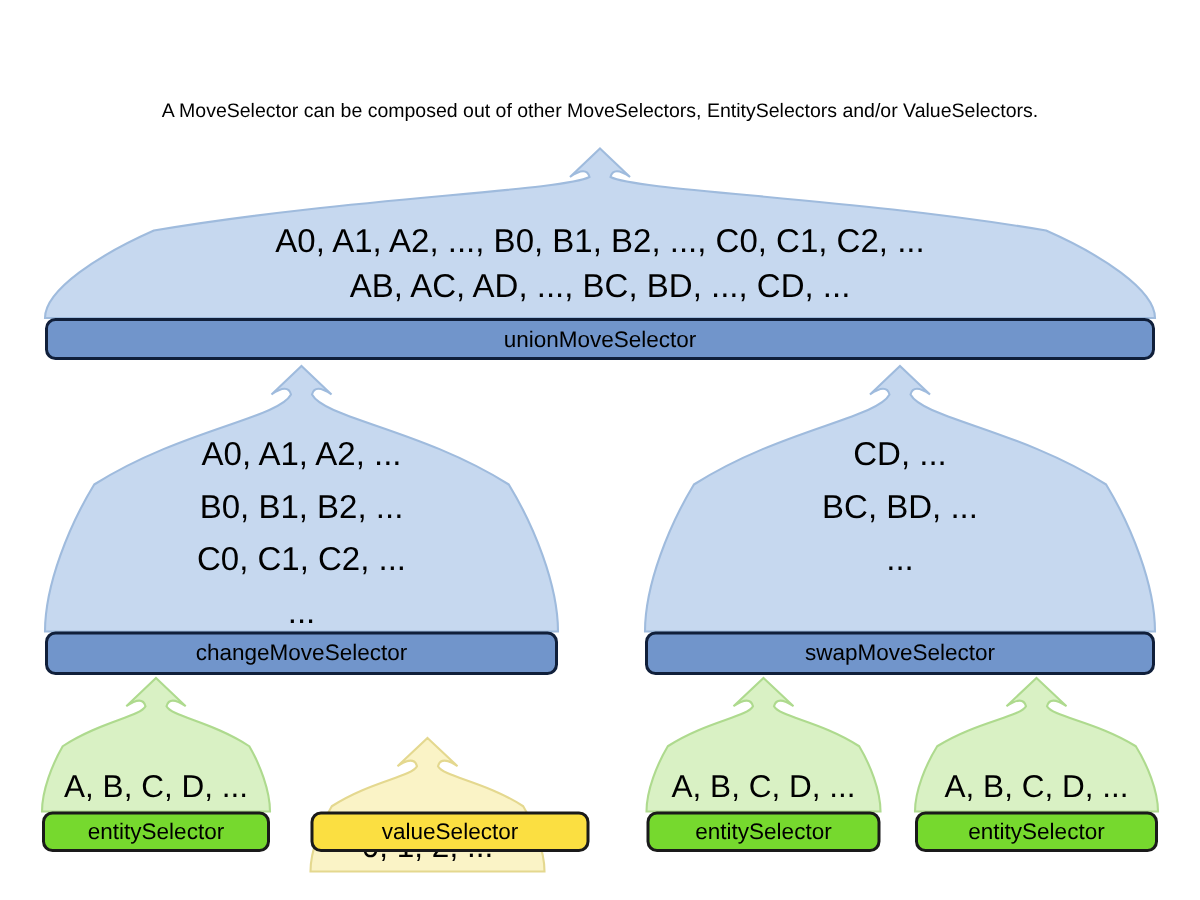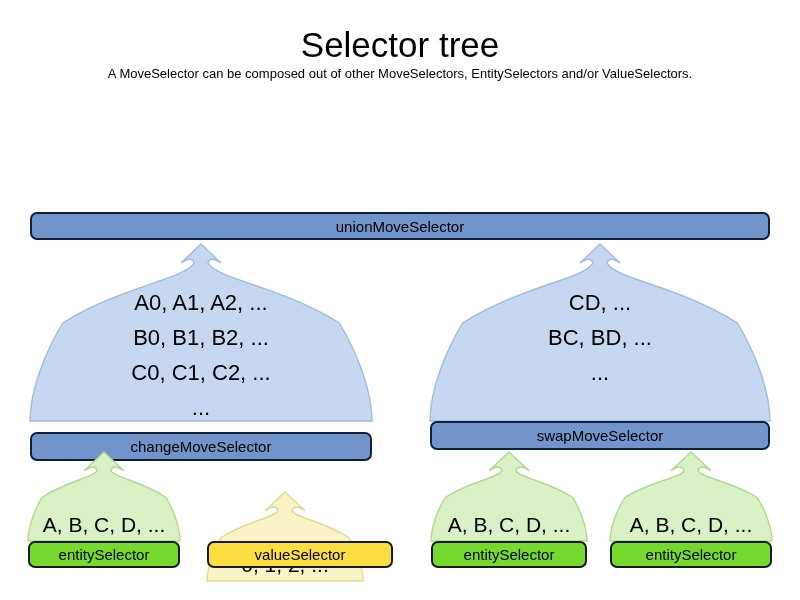--- a/index.html
+++ b/index.html
@@ -30,37 +30,45 @@
   }
   .bar.blue{background:var(--blue-bar);border:2px solid var(--blue-bar-border);}
   .bar.green{background:var(--green-bar);border:2px solid var(--dark-bar-border);}
   .bar.yellow{background:var(--yellow-bar);border:2px solid var(--dark-bar-border);}
 </style>
 </head>
 <body>
 
 <div class="canvas" style="--background: #ffffff; --text: #000000; --blue-fill: #c6d8ef; --blue-stroke: #9fbbdd; --blue-bar: #7195cb; --blue-bar-border: #101f3a; --green-fill: #d9f1c4; --green-stroke: #aeda8e; --green-bar: #76d92e; --yellow-fill: #faf3c6; --yellow-stroke: #e4d88f; --yellow-bar: #fbdf41; --dark-bar-border: #1a1a1a;">
 
-  <div class="title">Selector tree</div>
   <div class="subtitle">A MoveSelector can be composed out of other MoveSelectors, EntitySelectors and/or ValueSelectors.</div>
 
+  <div class="plume" style="left:30px;top:98px;width:740px;height:114px;">
+    <svg class="bell blue" viewBox="0 0 740 114">
+        <path d="M370,1 L390.0,20.0 Q379.0,12.4 377.0,20.0 C395.1,29.4 540.4,34.1 667.4,55.7 C703.7,71.7 740.0,95.2 740.0,114.0 L0.0,114.0 C0.0,95.2 36.3,71.7 72.6,55.7 C199.7,34.1 344.9,29.4 363.0,20.0 Q361.0,12.4 350.0,20.0 Z"></path>
+      </svg>
+    <div class="ptext" style="top:48px;line-height:30px;">
+      <div>A0, A1, A2, ..., B0, B1, B2, ..., C0, C1, C2, ...</div>
+      <div>AB, AC, AD, ..., BC, BD, ..., CD, ...</div>
+    </div>
+  </div>
   <div class="bar blue" style="left:30px;top:212px;width:740px;height:28px;">unionMoveSelector</div>
 
   <div class="plume" style="left:30px;top:243px;width:342px;height:178px;">
     <svg class="bell blue" viewBox="0 0 342 178">
         <path d="M171,1 L191.0,20.0 Q180.0,12.4 178.0,20.0 C186.2,35.8 251.8,43.7 309.2,80.0 C325.6,106.9 342.0,146.4 342.0,178.0 L0.0,178.0 C0.0,146.4 16.4,106.9 32.8,80.0 C90.2,43.7 155.8,35.8 164.0,20.0 Q162.0,12.4 151.0,20.0 Z"></path>
       </svg>
     <div class="ptext" style="top:42px;line-height:35px;">
       <div>A0, A1, A2, ...</div>
       <div>B0, B1, B2, ...</div>
       <div>C0, C1, C2, ...</div>
       <div>...</div>
     </div>
   </div>
-  <div class="bar blue" style="left:30px;top:421px;width:342px;height:29px;margin-top:11px;">changeMoveSelector</div>
+  <div class="bar blue" style="left:30px;top:421px;width:342px;height:29px;">changeMoveSelector</div>
 
   <div class="plume" style="left:430px;top:243px;width:340px;height:178px;">
     <svg class="bell blue" viewBox="0 0 340 178">
         <path d="M170,1 L190.0,20.0 Q179.0,12.4 177.0,20.0 C185.2,35.8 250.4,43.7 307.4,80.0 C323.7,106.9 340.0,146.4 340.0,178.0 L0.0,178.0 C0.0,146.4 16.3,106.9 32.6,80.0 C89.6,43.7 154.8,35.8 163.0,20.0 Q161.0,12.4 150.0,20.0 Z"></path>
       </svg>
     <div class="ptext" style="top:42px;line-height:35px;">
       <div>CD, ...</div>
       <div>BC, BD, ...</div>
       <div>...</div>
     </div>

